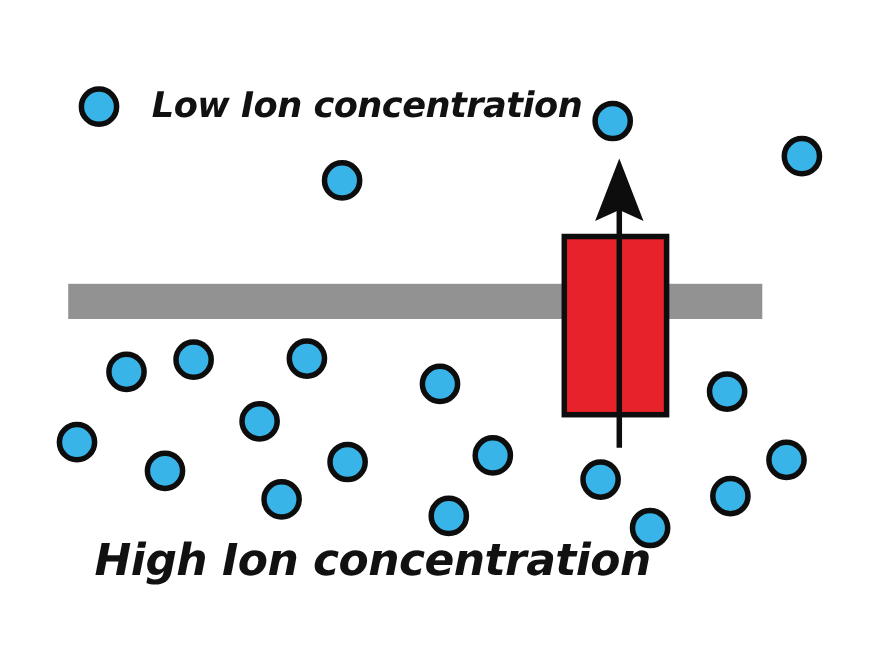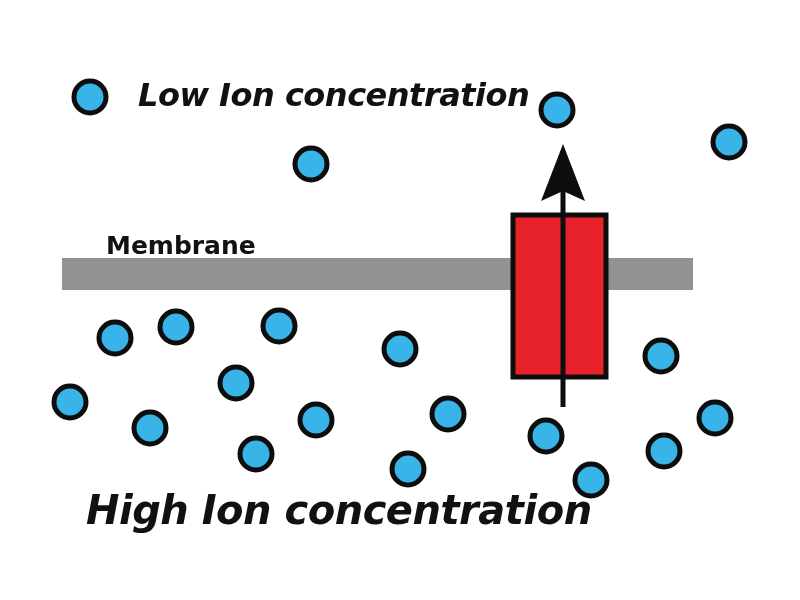--- a/index.html
+++ b/index.html
@@ -78,15 +78,14 @@
         <circle cx="591" cy="480" r="16" fill="#38b4e8" stroke="#0d0d0d" stroke-width="5"></circle>
         <circle cx="661" cy="356" r="16" fill="#38b4e8" stroke="#0d0d0d" stroke-width="5"></circle>
         <circle cx="664" cy="451" r="16" fill="#38b4e8" stroke="#0d0d0d" stroke-width="5"></circle>
         <circle cx="715" cy="418" r="16" fill="#38b4e8" stroke="#0d0d0d" stroke-width="5"></circle>
       </g>
     <line x1="563" y1="407" x2="563" y2="191" stroke="#0d0d0d" stroke-width="5"></line>
     <polygon points="563,144 585,201 563,191 541,201" fill="#0d0d0d"></polygon>
   </svg>
 
   <div class="label label-low">Low Ion concentration</div>
-  <div class="label label-membrane">Membrane</div>
   <div class="label label-high">High Ion concentration</div>
 </div>
 
 </body></html>

